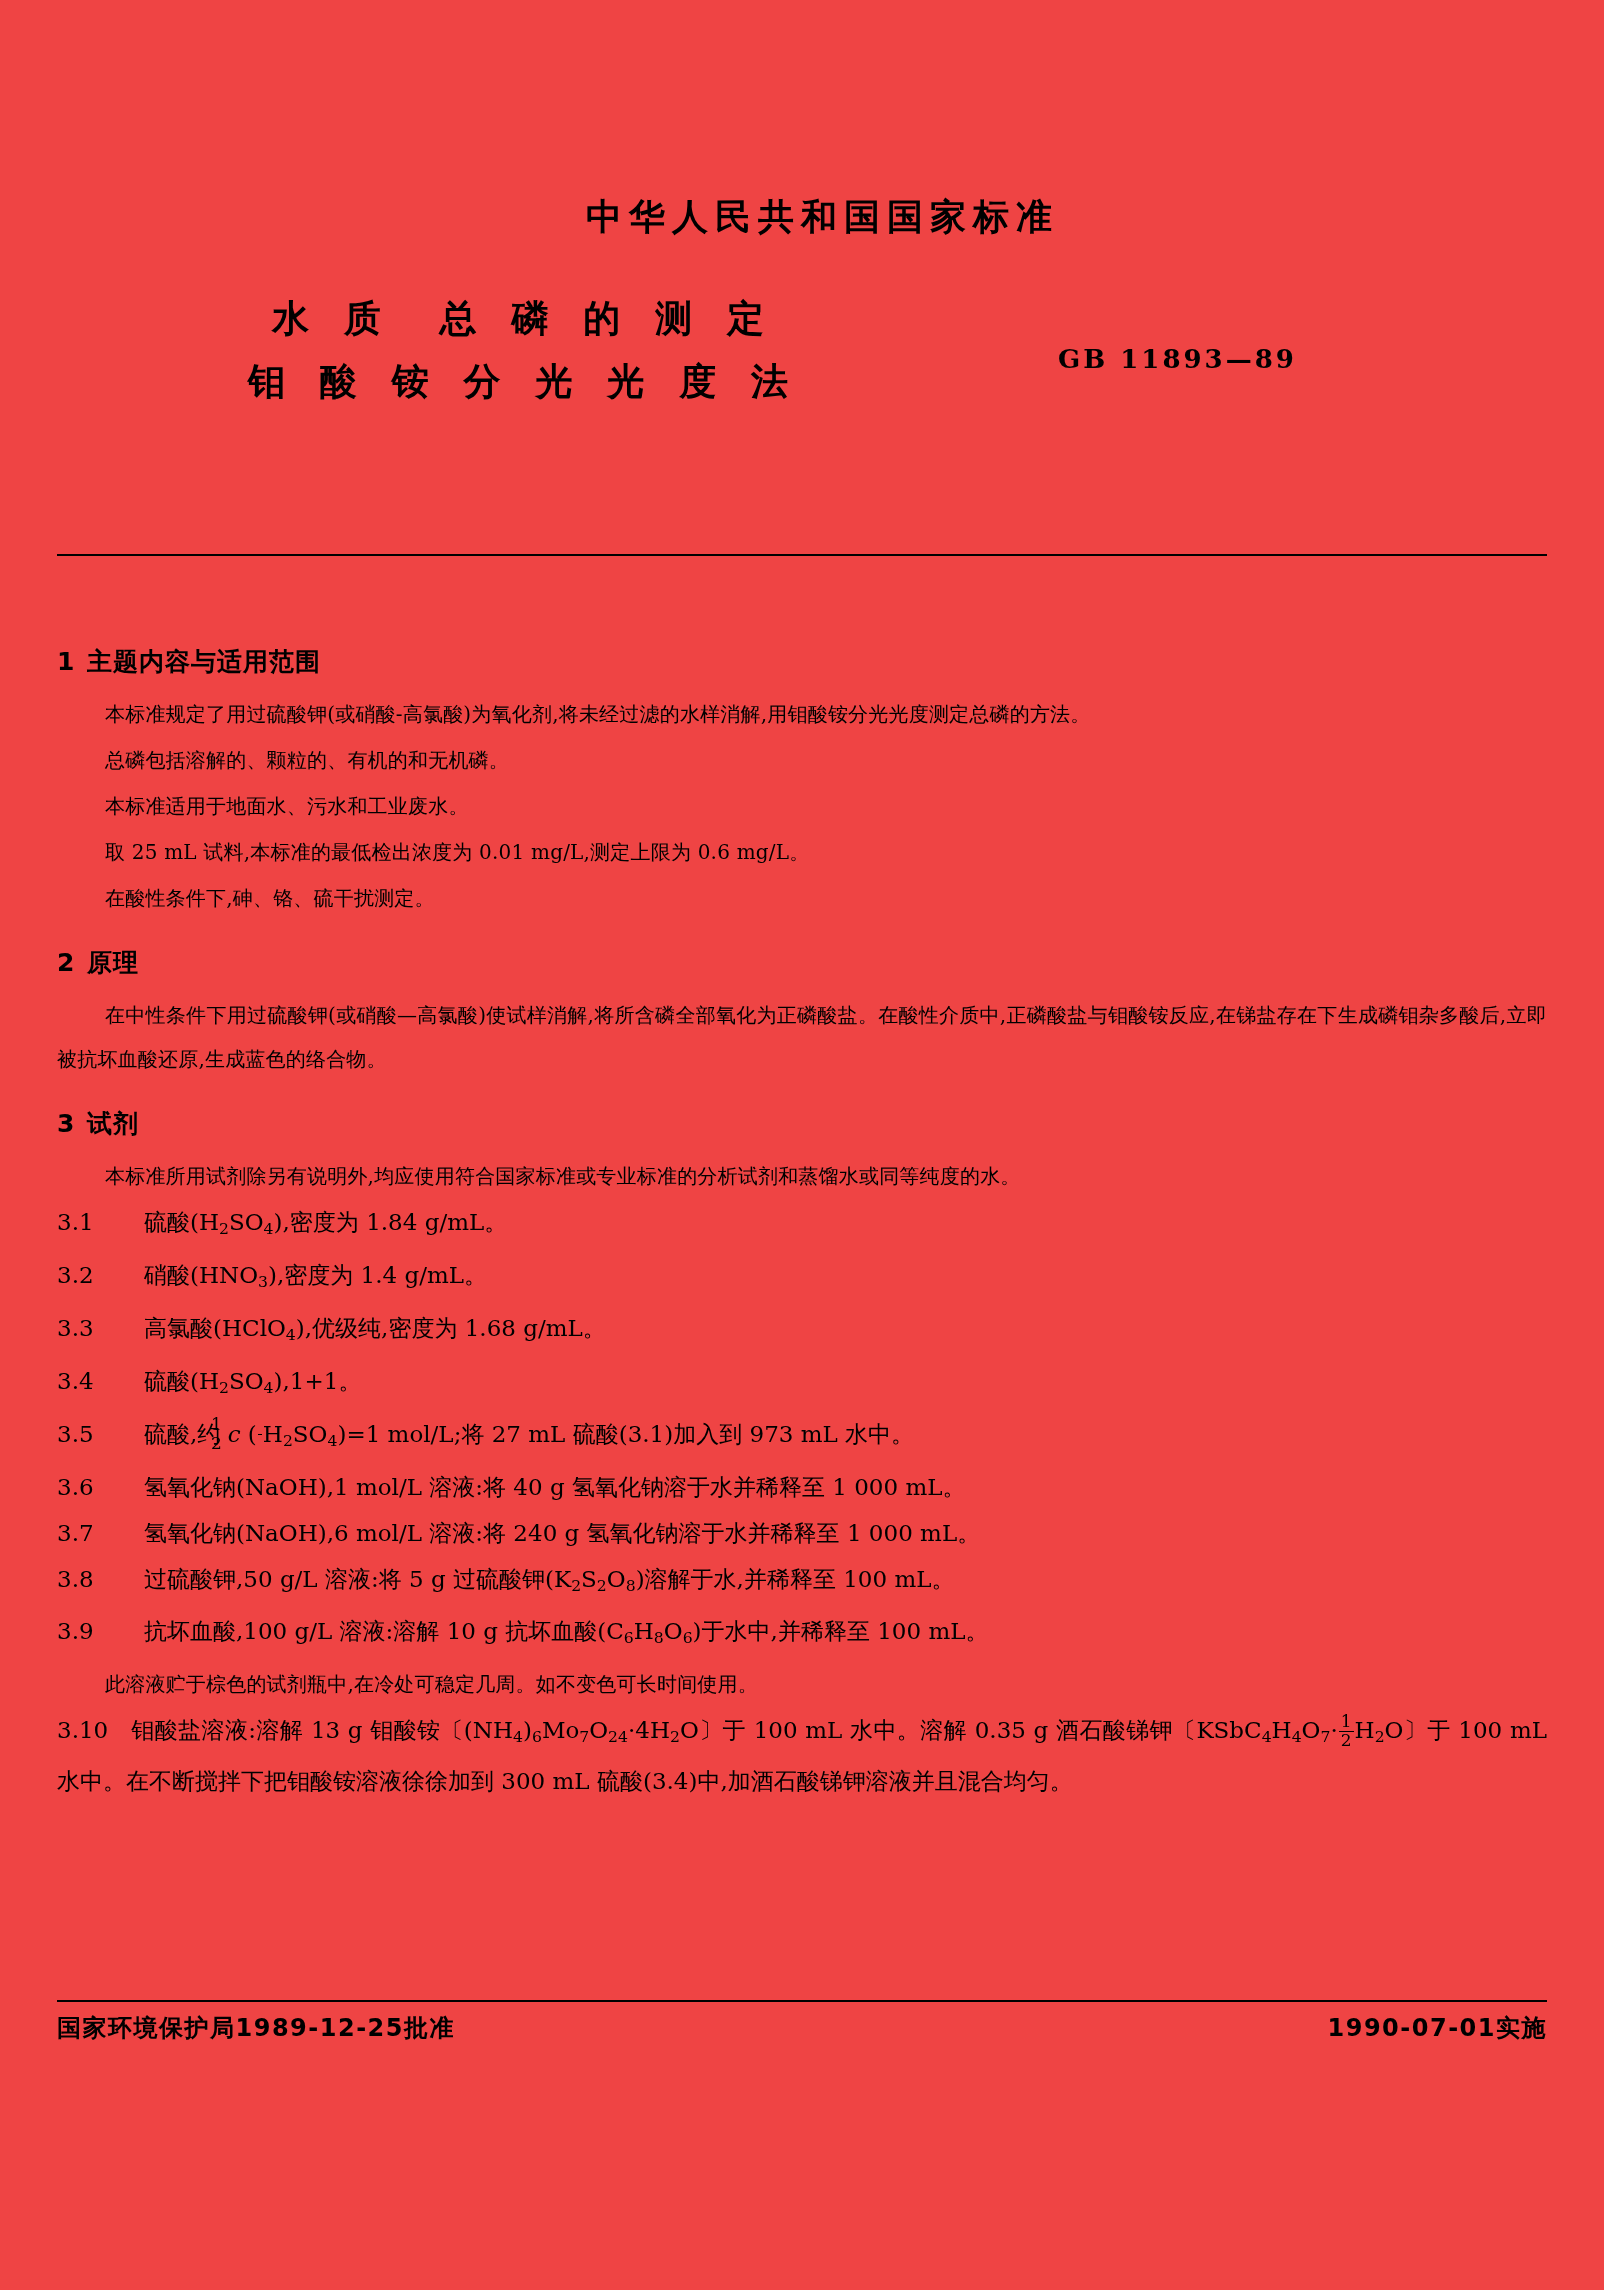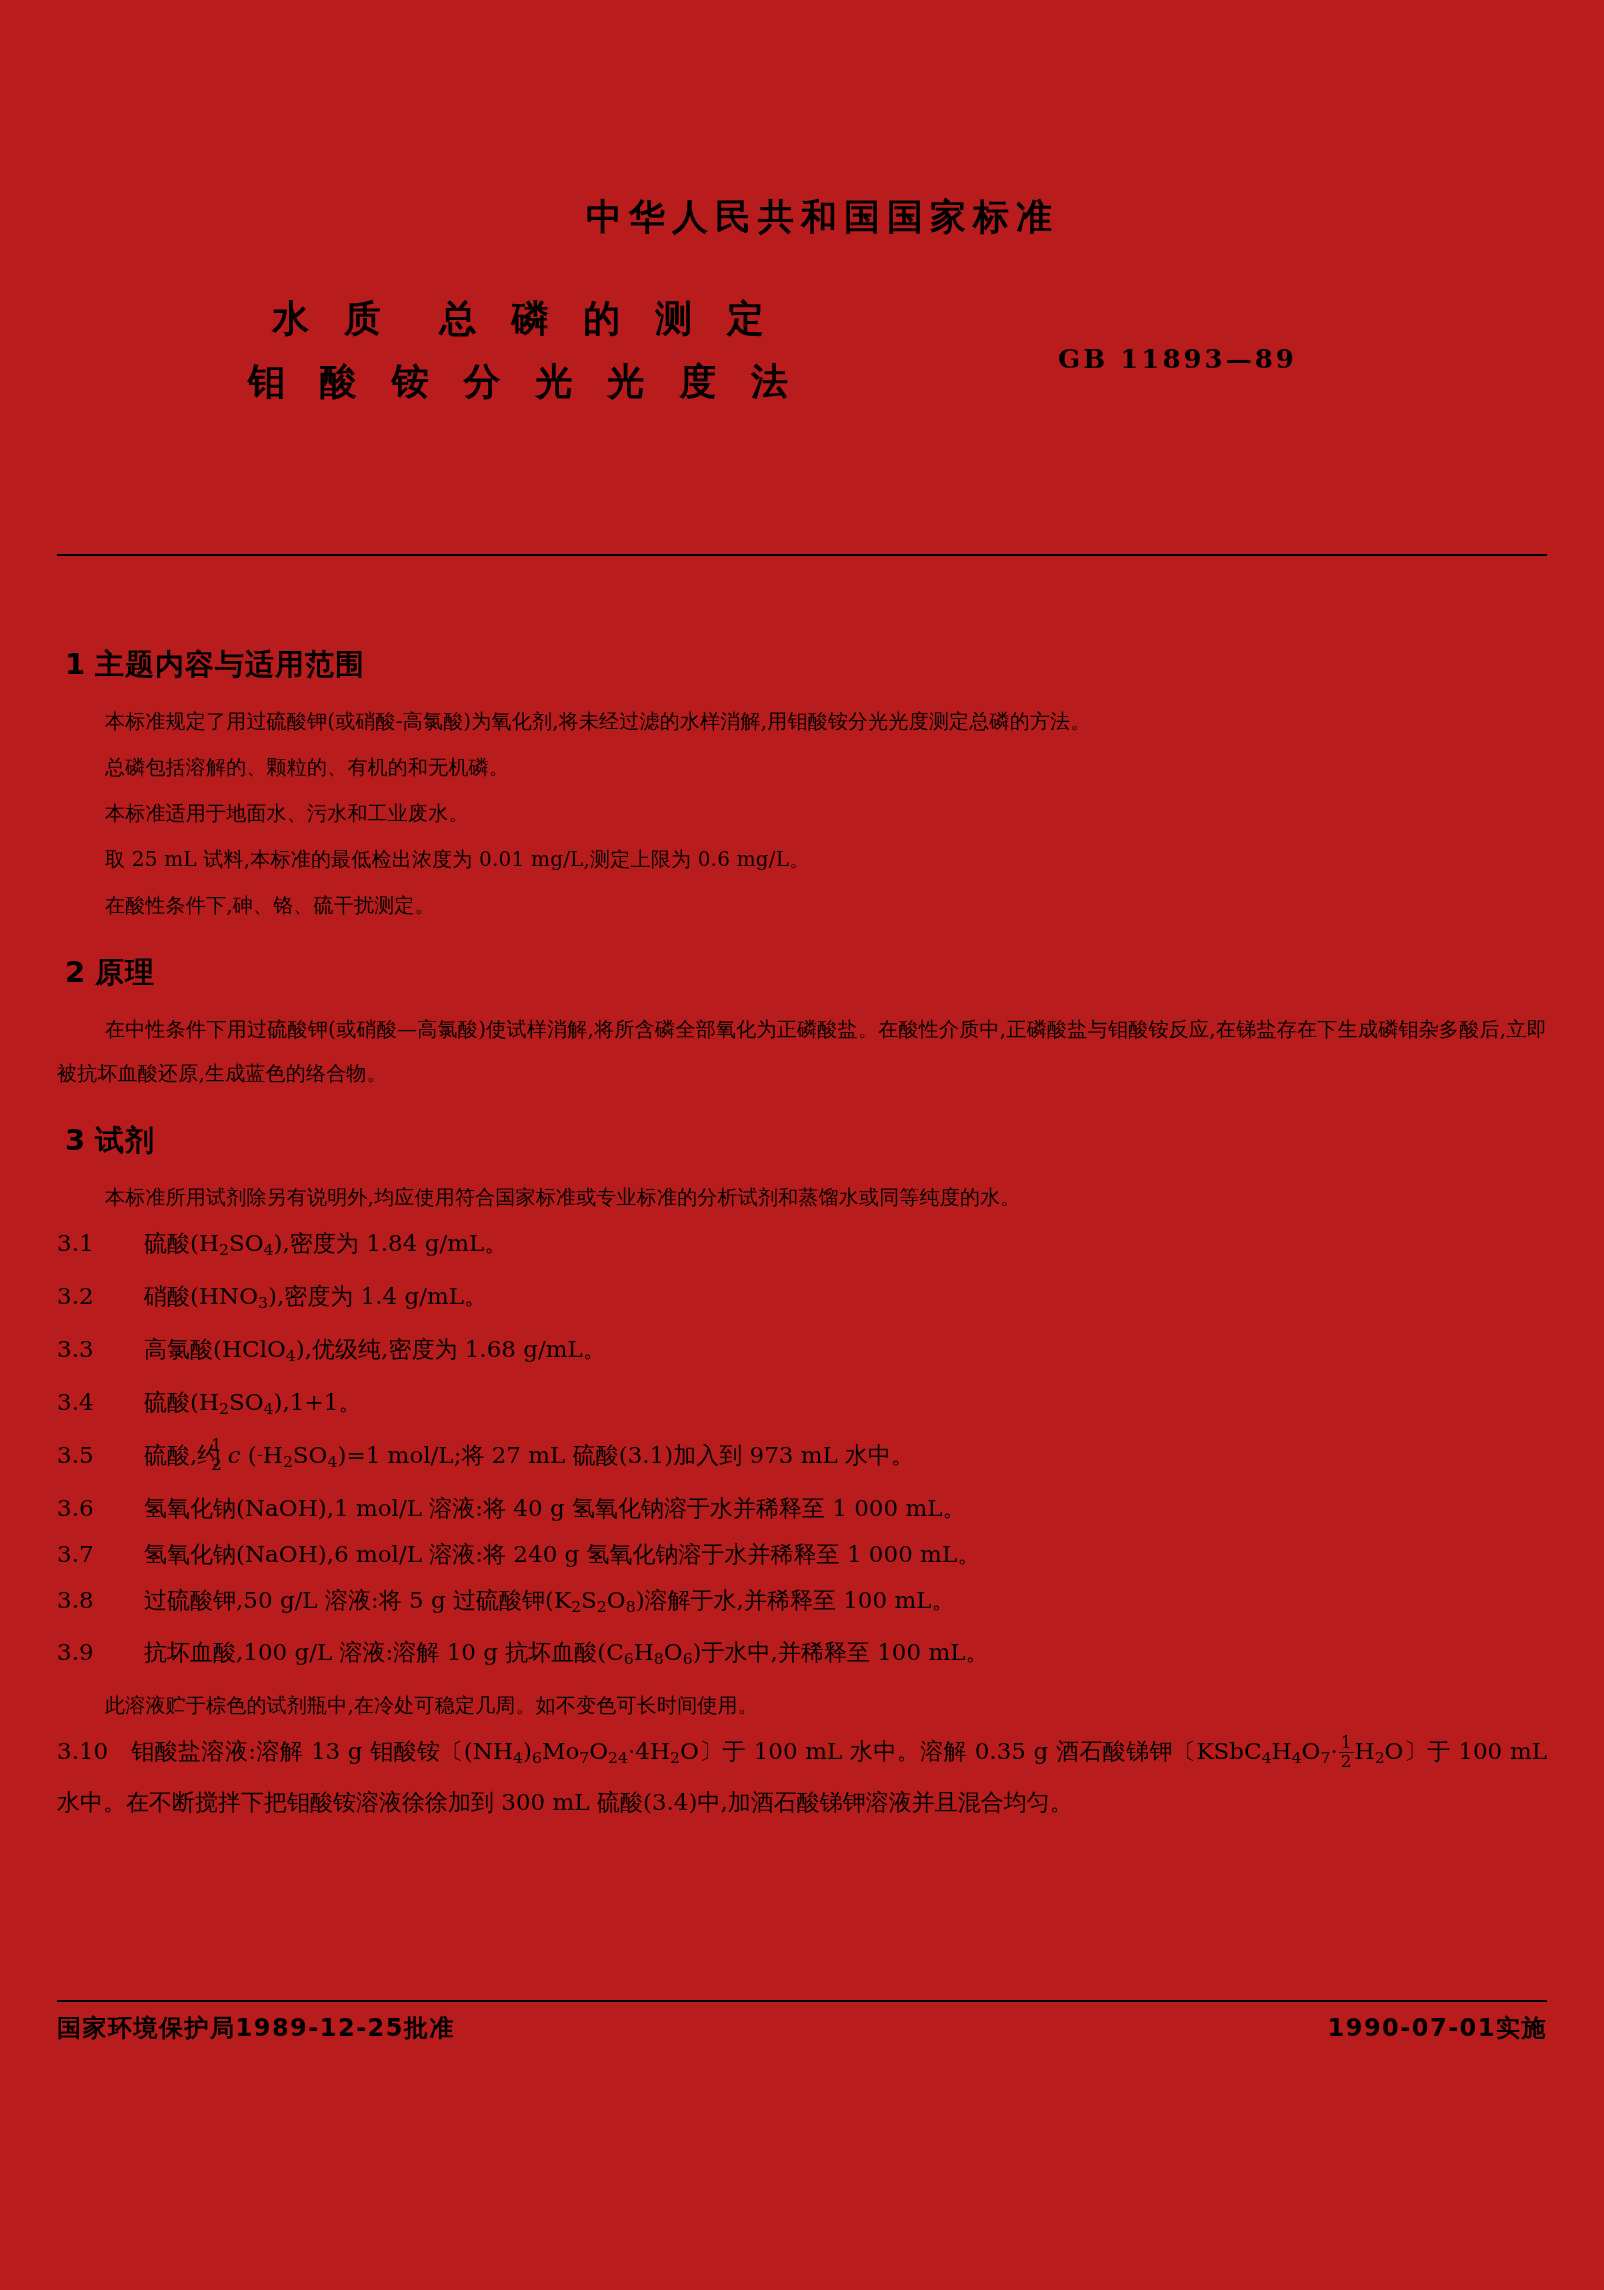--- a/index.html
+++ b/index.html
@@ -13,21 +13,21 @@
     font-family: "DejaVu Serif", "Liberation Serif", serif;
     color: #000000;
     position: relative;
     overflow: hidden;
   }
   .page {
     position: absolute;
     left: 0; top: 0;
     width: 1605px;
     height: 2291px;
-    background: #b91c1c;
+    background: #ef4444;
   }
   
   .header-cn {
     position: absolute;
     left: 0; top: 193px;
     width: 1605px;
     text-align: center;
     padding-left: 40px;
     box-sizing: border-box;
   }
@@ -96,22 +96,22 @@
   
   .body-area {
     position: absolute;
     left: 57px;
     top: 619px;
     width: 1490px;
   }
   .sec-head {
     font-family: "DejaVu Sans", "Liberation Sans", sans-serif;
     font-weight: bold;
-    font-size: 29px;
-    margin: 26px 0 14px 8px;
+    font-size: 25px;
+    margin: 26px 0 14px 0;
     letter-spacing: 1px;
   }
   .sec-head .num {
     display: inline-block;
     min-width: 30px;
   }
   p.para {
     font-family: "DejaVu Serif", "Liberation Serif", serif;
     font-size: 20px;
     line-height: 44px;

